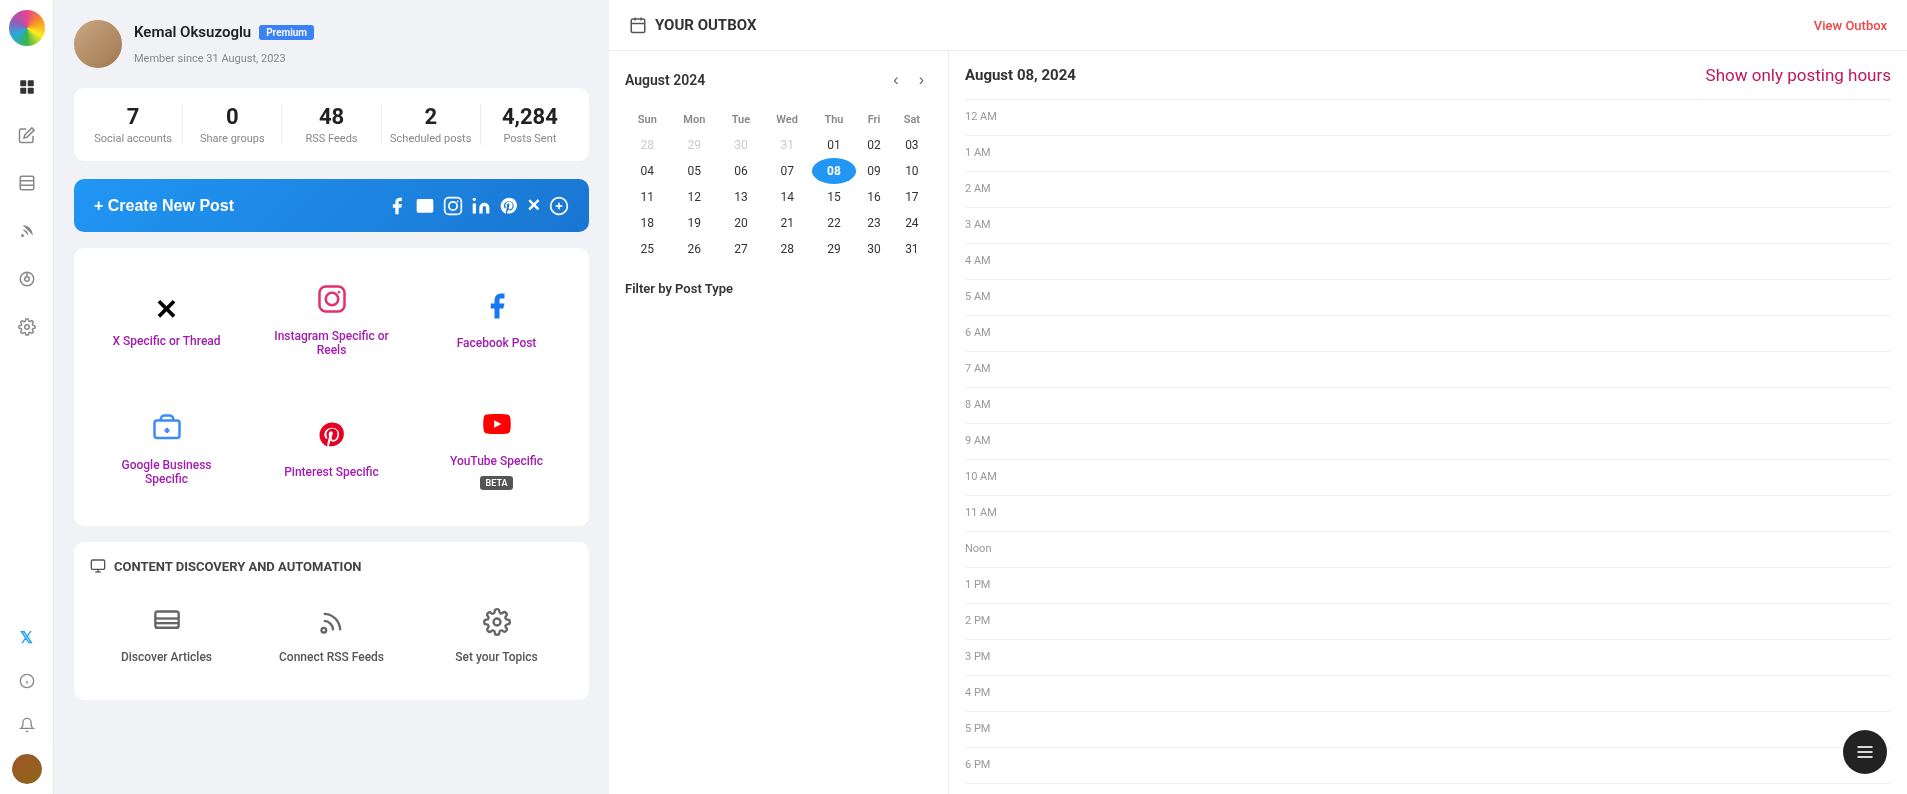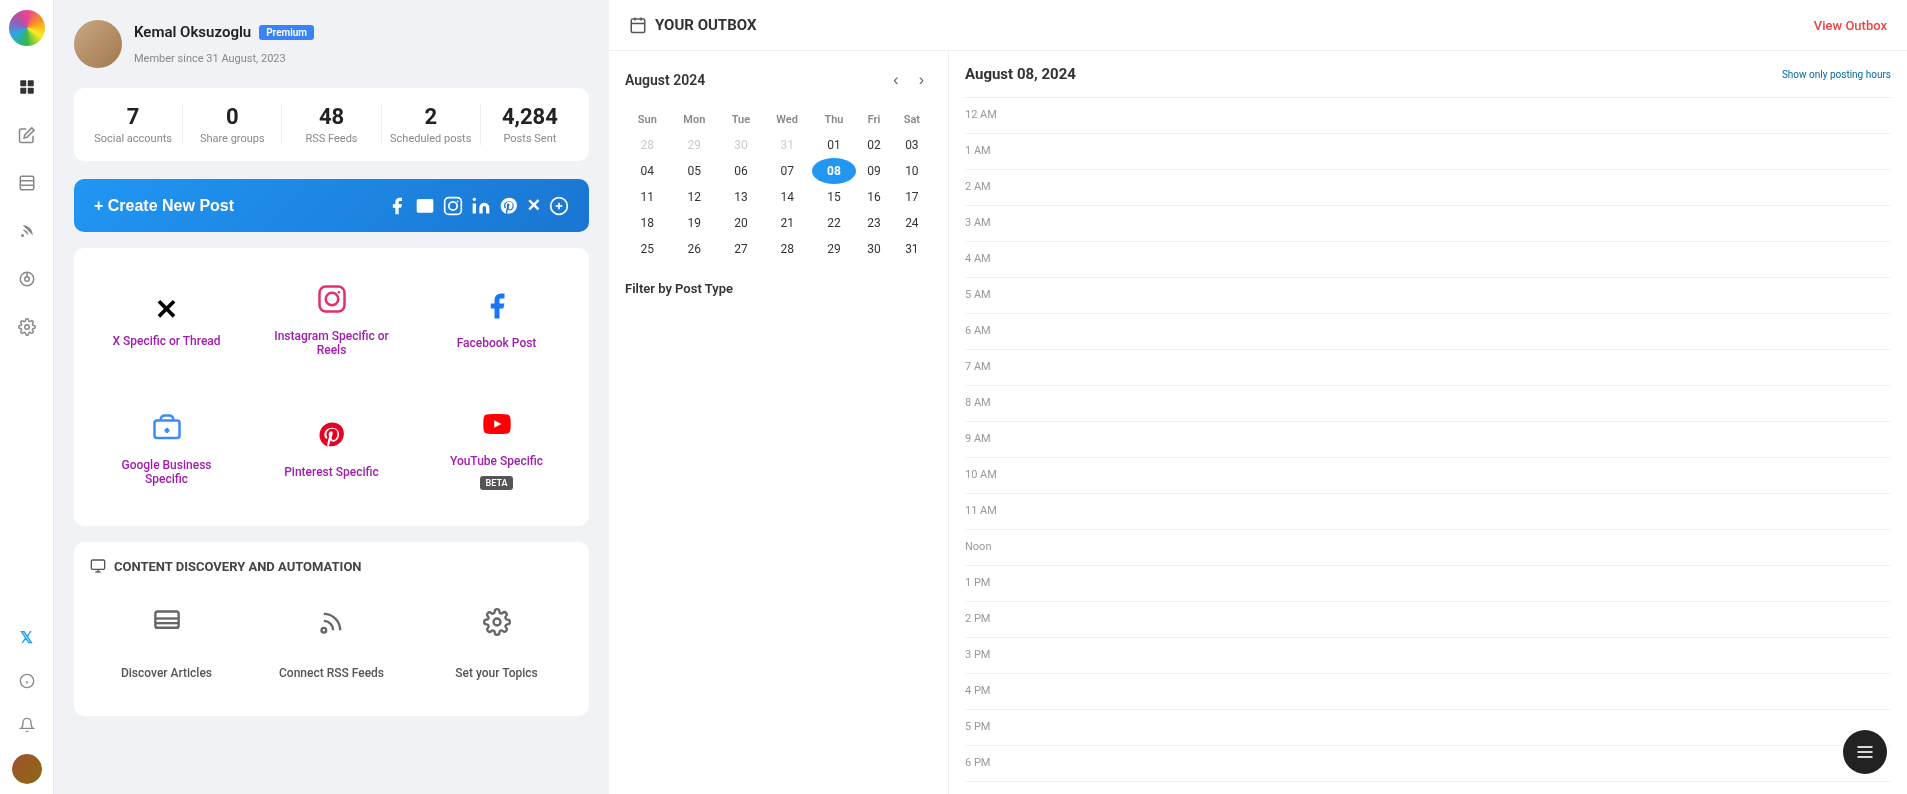--- a/index.html
+++ b/index.html
@@ -181,21 +181,21 @@
       gap: 12px;
     }
     .discovery-card {
       display: flex;
       flex-direction: column;
       align-items: center;
       justify-content: center;
       padding: 20px 10px;
       border-radius: 8px;
       cursor: pointer;
-      gap: 24px;
+      gap: 8px;
     }
     .discovery-icon { font-size: 26px; color: #555; }
     .discovery-label { font-size: 12px; color: #555; text-align: center; font-weight: 500; }
 
     
     .right-panel {
       flex: 1;
       background: #fff;
       display: flex;
       flex-direction: column;
@@ -293,21 +293,21 @@
       display: flex;
       align-items: center;
       justify-content: space-between;
       padding: 14px 0;
       border-bottom: 1px solid #eee;
       position: sticky;
       top: 0;
       background: #fff;
     }
     .time-panel-date { font-size: 15px; font-weight: 700; color: #333; }
-    .show-posting-link { font-size: 10px; color: #0369a1; cursor: pointer; }
+    .show-posting-link { font-size: 17px; color: #be185d; cursor: pointer; }
     .time-slot {
       display: flex;
       align-items: flex-start;
       gap: 12px;
       border-bottom: 1px solid #f0f2f5;
       padding: 8px 0;
       min-height: 36px;
     }
     .time-label { font-size: 11px; color: #999; width: 50px; flex-shrink: 0; padding-top: 2px; }
 

